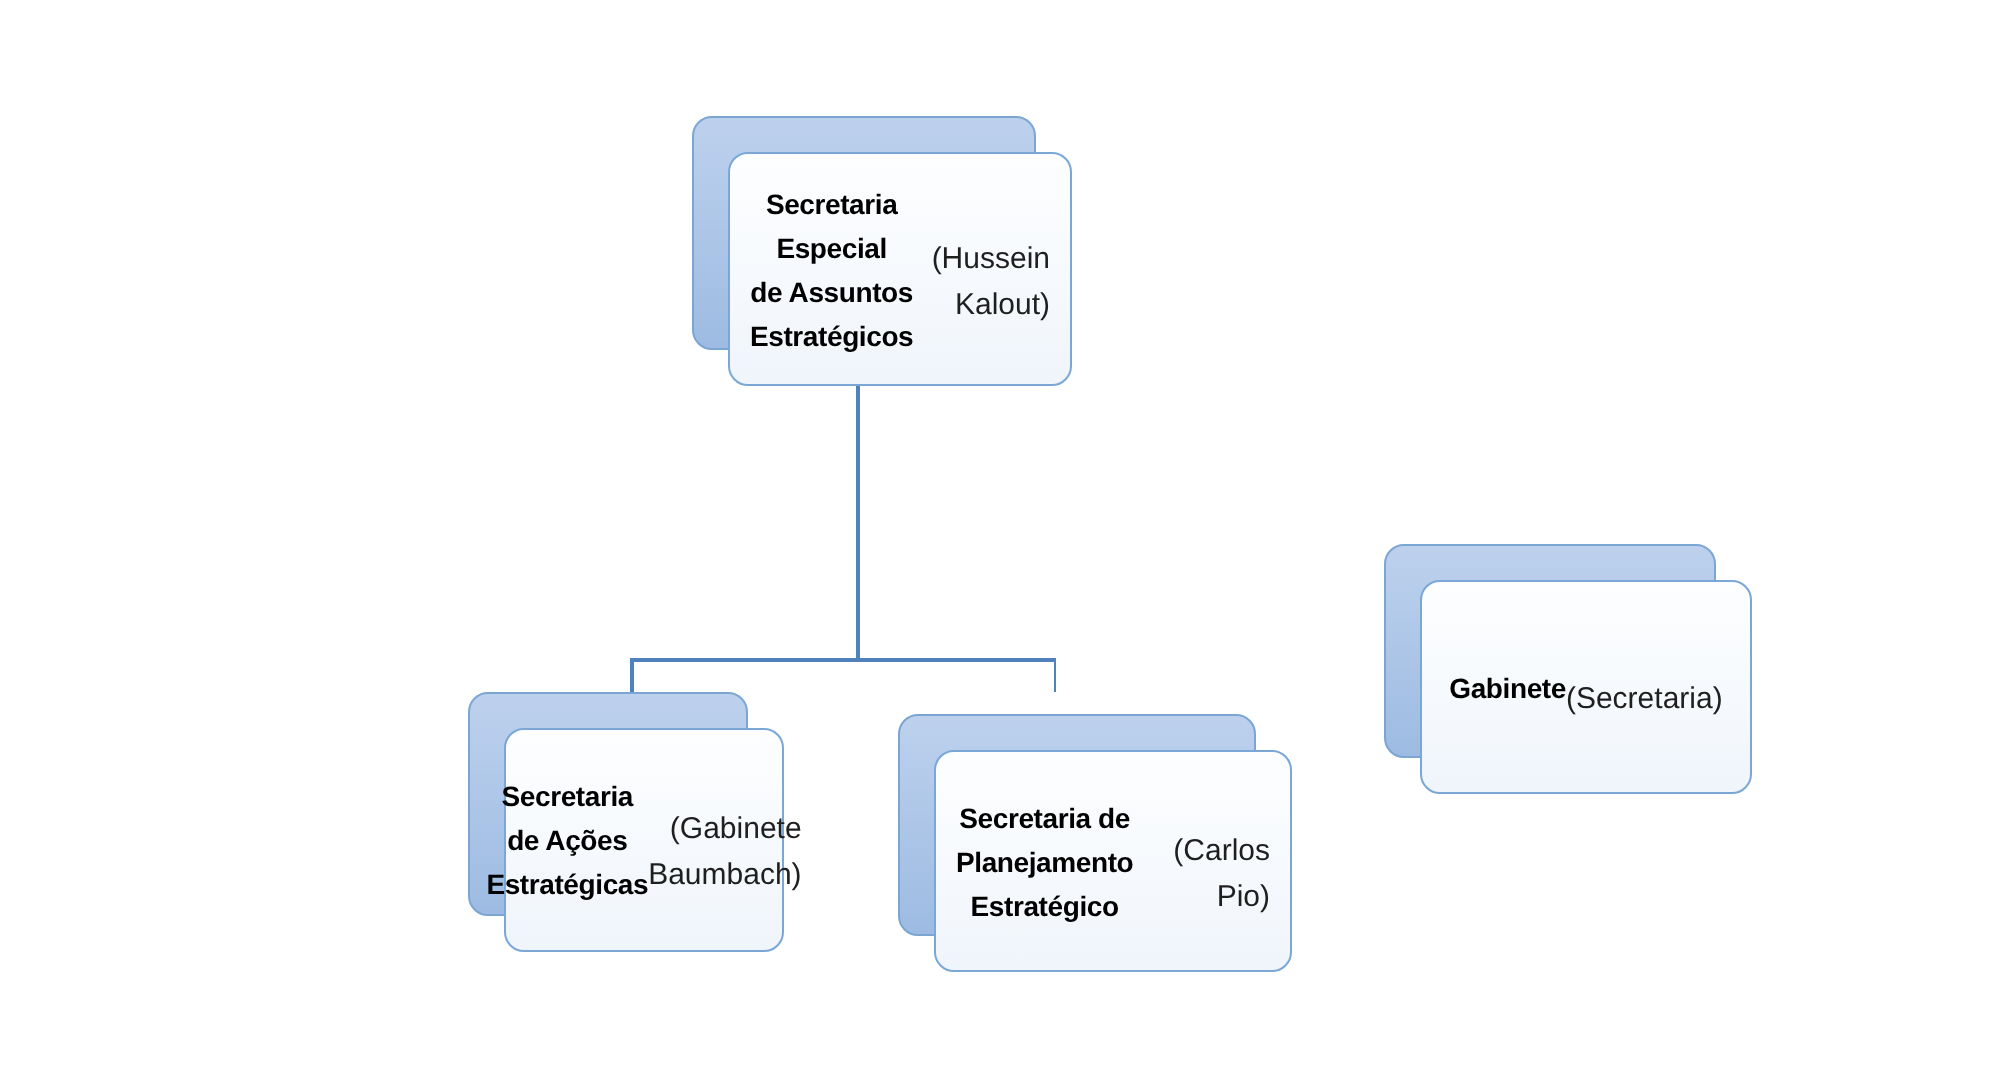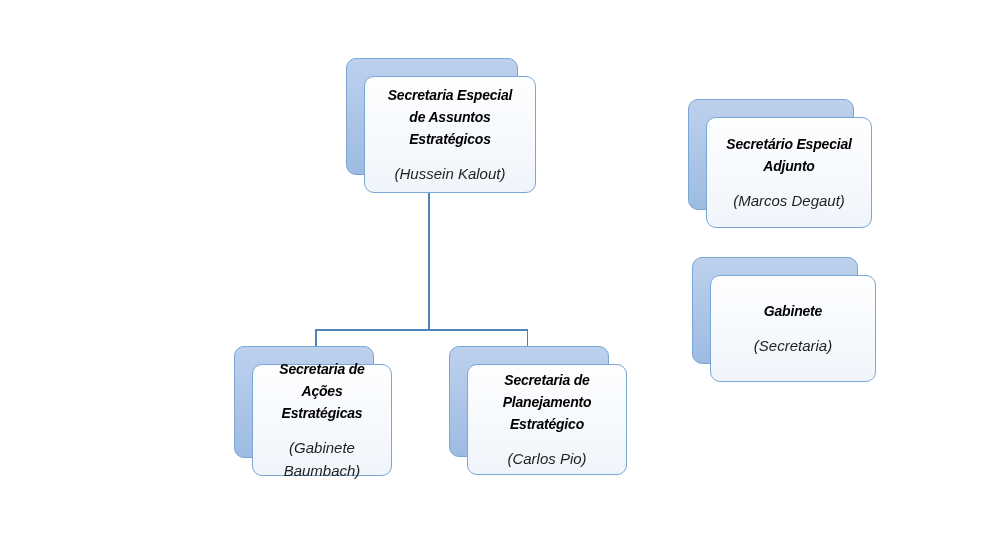--- a/index.html
+++ b/index.html
@@ -40,41 +40,41 @@
   .node-front {
     position: absolute;
     inset: 0;
     box-sizing: border-box;
     border: 1.5px solid var(--front-border, #7aa7d6);
     border-radius: 10px;
     background: linear-gradient(180deg,
       var(--front-fill-top, #fdfeff),
       var(--front-fill-bottom, #f0f5fb));
     display: flex;
-    flex-direction: column;
+    flex-direction: row;
     justify-content: center;
     align-items: center;
     text-align: center;
     padding: 2px 10px;
-    font-style: italic;
   }
   .node-title {
     font-weight: bold;
     font-size: 14px;
     line-height: 22px;
     letter-spacing: -0.2px;
     color: var(--title-color, #000000);
     white-space: pre-line;
   }
   .node-person {
     font-size: 15px;
     line-height: 23px;
     margin-top: 12px;
     color: var(--name-color, #1f1f1f);
     white-space: pre-line;
+    text-align: right;
   }
 </style>
 </head>
 <body>
 
 <div class="canvas">
 
   <div class="connector" style="left:428px; top:193px; width:1.5px; height:137px;"></div>
   <div class="connector" style="left:315px; top:329px; width:213px; height:1.5px;"></div>
   <div class="connector" style="left:315px; top:329px; width:1.5px; height:17px;"></div>
@@ -83,48 +83,40 @@
   <div class="node" style="left:364px; top:76px; width:172px; height:117px;">
     <div class="node-shadow"></div>
     <div class="node-front">
       <div class="node-title">Secretaria Especial
 de Assuntos
 Estratégicos</div>
       <div class="node-person">(Hussein Kalout)</div>
     </div>
   </div>
 
-  <div class="node" style="left:706px; top:117px; width:166px; height:111px;">
-    <div class="node-shadow"></div>
-    <div class="node-front">
-      <div class="node-title">Secretário Especial
-Adjunto</div>
-      <div class="node-person">(Marcos Degaut)</div>
-    </div>
-  </div>
 
-  <div class="node" style="left:710px; top:275px; width:166px; height:107px;">
+  <div class="node" style="left:710px; top:290px; width:166px; height:107px;">
     <div class="node-shadow"></div>
     <div class="node-front">
       <div class="node-title">Gabinete</div>
       <div class="node-person">(Secretaria)</div>
     </div>
   </div>
 
   <div class="node" style="left:252px; top:364px; width:140px; height:112px;">
     <div class="node-shadow"></div>
     <div class="node-front">
       <div class="node-title">Secretaria de Ações
 Estratégicas</div>
       <div class="node-person">(Gabinete
 Baumbach)</div>
     </div>
   </div>
 
-  <div class="node" style="left:467px; top:364px; width:160px; height:111px;">
+  <div class="node" style="left:467px; top:375px; width:179px; height:111px;">
     <div class="node-shadow"></div>
     <div class="node-front">
       <div class="node-title">Secretaria de
 Planejamento
 Estratégico</div>
       <div class="node-person">(Carlos Pio)</div>
     </div>
   </div>
 
 </div>

